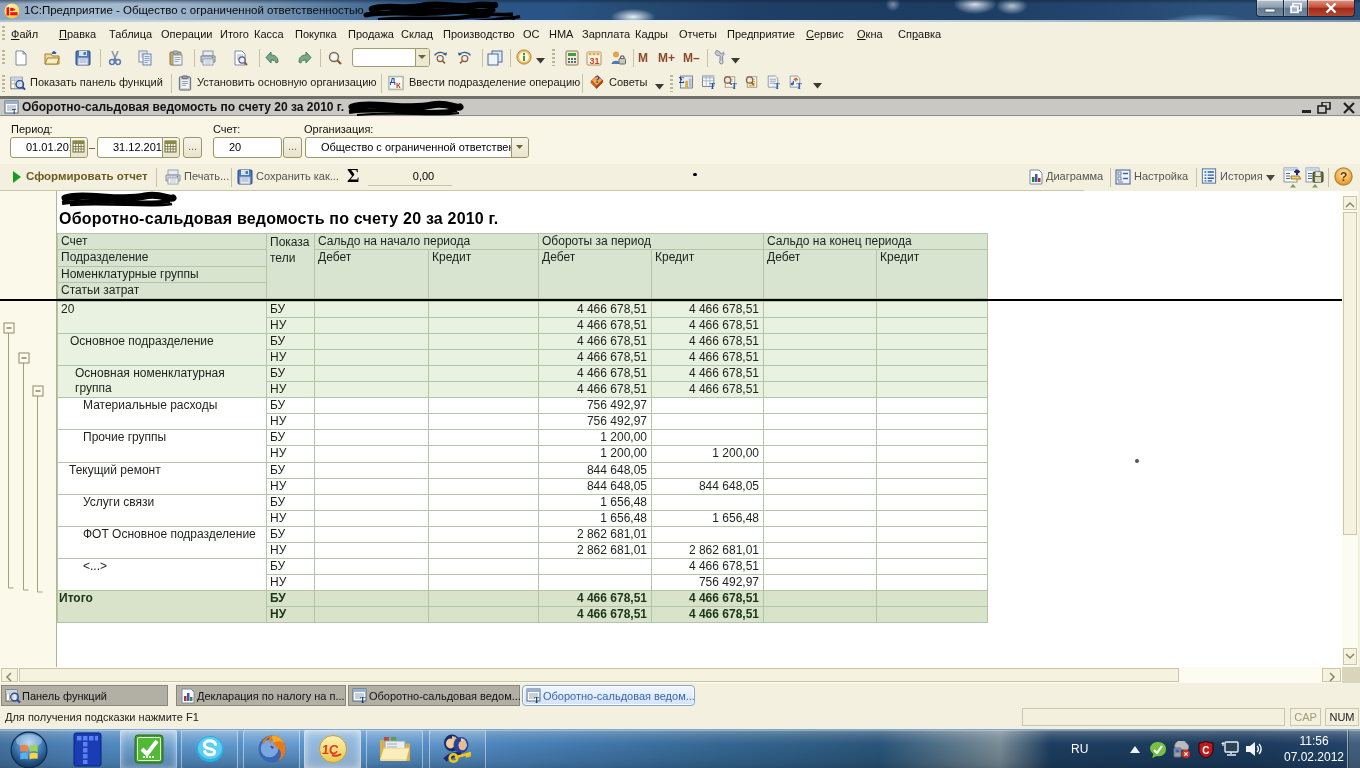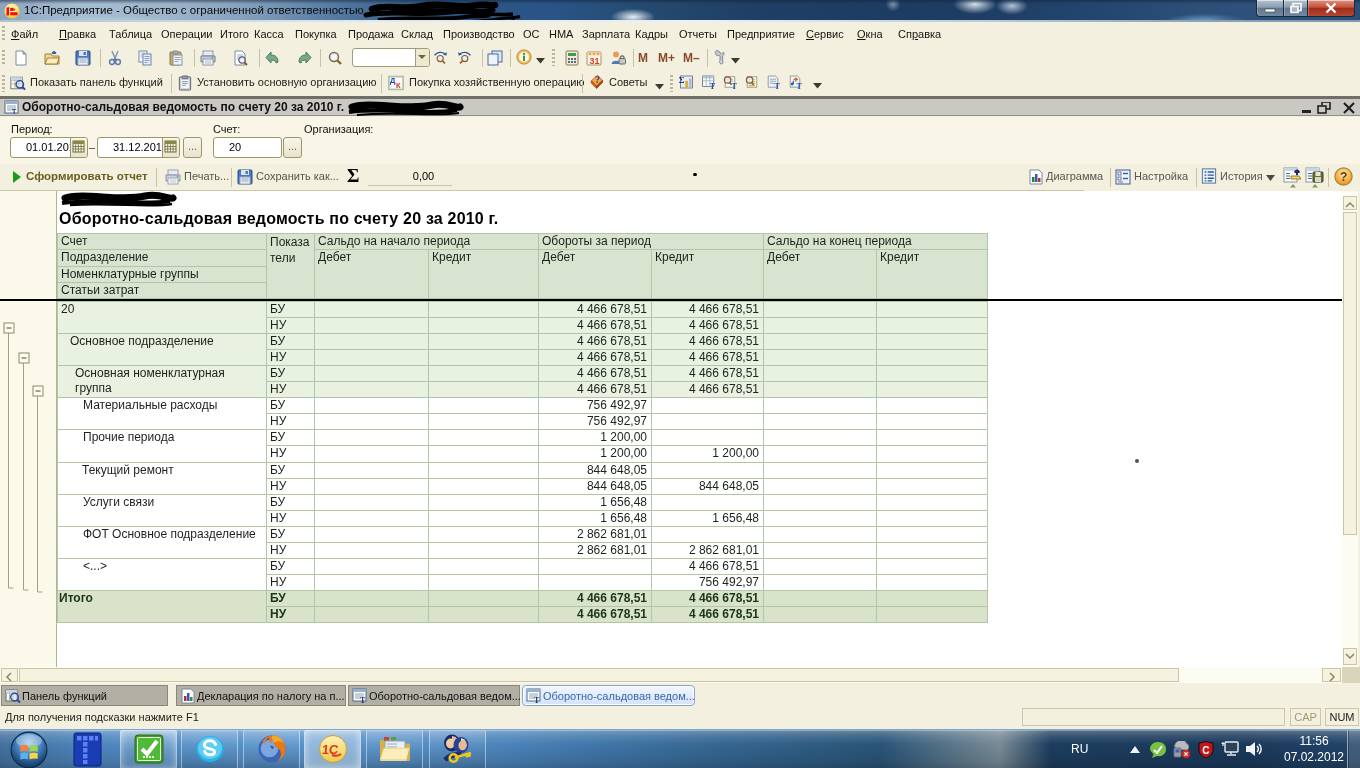--- a/index.html
+++ b/index.html
@@ -364,21 +364,21 @@
       <path d="M8 8 v4 h-3 M5 12 l2 -1.5 M5 12 l2 1.5" stroke="#2a5aa0" stroke-width="1.4" fill="none"></path>
       <text x="12" y="18" font-size="10" font-weight="bold" fill="#1a50b0" font-family="Liberation Serif">T</text>
     </svg>
  <svg class="abs" style="left:813px;top:12px" width="9" height="6" viewBox="0 0 9 6">
       <path d="M0 0h9L4.5 5.5z" fill="#3a3a30"></path>
     </svg>
  <span class="abs" style="left:30px;top:5px">Показать панель функций</span>
  <div class="tsep" style="left:171px;top:3px;height:19px"></div>
  <span class="abs" style="left:197px;top:5px">Установить основную организацию</span>
  <div class="tsep" style="left:381px;top:3px;height:19px"></div>
- <span class="abs" style="left:409px;top:5px">Покупка хозяйственную операцию</span>
+ <span class="abs" style="left:409px;top:5px">Ввести подразделение операцию</span>
  <div class="tsep" style="left:582px;top:3px;height:19px"></div>
  <span class="abs" style="left:609px;top:5px">Советы</span>
  <div class="grip" style="left:670px;top:4px;height:17px"></div>
 </div>
 
 <div class="abs" id="mdisep"></div>
 <div class="abs" id="mdibar">
  <svg class="abs" style="left:4px;top:1px" width="16" height="15" viewBox="0 0 16 15">
       <rect x="1" y="1" width="13" height="12" fill="#fff" stroke="#4a6a8a"></rect>
       <rect x="1" y="1" width="13" height="3" fill="#9ab0c8"></rect>
@@ -414,20 +414,23 @@
  <div class="fld" style="left:97px;width:83px">31.12.2010<div class="fbtn" style="left:64px;width:17px"><svg width="15" height="17" viewBox="0 0 15 17">
           <g transform="translate(2,3)">
             <rect x="0" y="0" width="11" height="11" fill="#fdfbe8" stroke="#6a6838"></rect>
             <rect x="0" y="0" width="11" height="3" fill="#8a8848"></rect>
             <path d="M0 5.5h11M0 8h11M2.7 3v8M5.4 3v8M8.1 3v8" stroke="#6a6838" stroke-width=".8"></path>
           </g>
         </svg></div></div>
  <div class="sbtn" style="left:183px;width:19px">...</div>
  <div class="fld" style="left:213px;width:69px">20</div>
  <div class="sbtn" style="left:283px;width:19px">...</div>
+ <div class="fld" style="left:305px;width:224px">Общество с ограниченной ответственн<div class="fbtn" style="left:205px;width:17px"><svg width="15" height="17" viewBox="0 0 15 17">
+          <path d="M4 7 L11 7 L7.5 11z" fill="#6b6733"></path>
+        </svg></div></div>
 </div>
 
 <div class="abs" id="cmdbar">
  <svg class="abs" style="left:12px;top:7px" width="10" height="12" viewBox="0 0 10 12">
       <path d="M1 0 L9 6 L1 12z" fill="#1d9a1d"></path>
     </svg>
  <span class="abs mtext" style="left:26px;top:6px">Сформировать отчет</span>
  <div class="tsep" style="left:156px;top:4px;height:19px"></div>
  <svg class="ico" style="left:165px;top:5px" viewBox="0 0 16 16">
       <rect x="3" y="1" width="10" height="5" fill="#e8ecf0" stroke="#9aa2ae"></rect>
@@ -652,40 +655,40 @@
 <tr style="height:16px">
         <td>НУ</td>
         <td></td>
         <td></td>
         <td class="n">756 492,97</td>
         <td></td>
         <td></td>
         <td></td>
       </tr>
 <tr style="height:16px">
-        <td rowspan="2" style="padding-left:25px">Прочие периода</td>
+        <td rowspan="2" style="padding-left:25px">Прочие группы</td>
         <td>БУ</td>
         <td></td>
         <td></td>
         <td class="n">1 200,00</td>
         <td></td>
         <td></td>
         <td></td>
       </tr>
 <tr style="height:17px">
         <td>НУ</td>
         <td></td>
         <td></td>
         <td class="n">1 200,00</td>
         <td class="n">1 200,00</td>
         <td></td>
         <td></td>
       </tr>
 <tr style="height:16px">
-        <td rowspan="2" style="padding-left:24px">Текущий ремонт</td>
+        <td rowspan="2" style="padding-left:11px">Текущий ремонт</td>
         <td>БУ</td>
         <td></td>
         <td></td>
         <td class="n">844 648,05</td>
         <td></td>
         <td></td>
         <td></td>
       </tr>
 <tr style="height:16px">
         <td>НУ</td>

